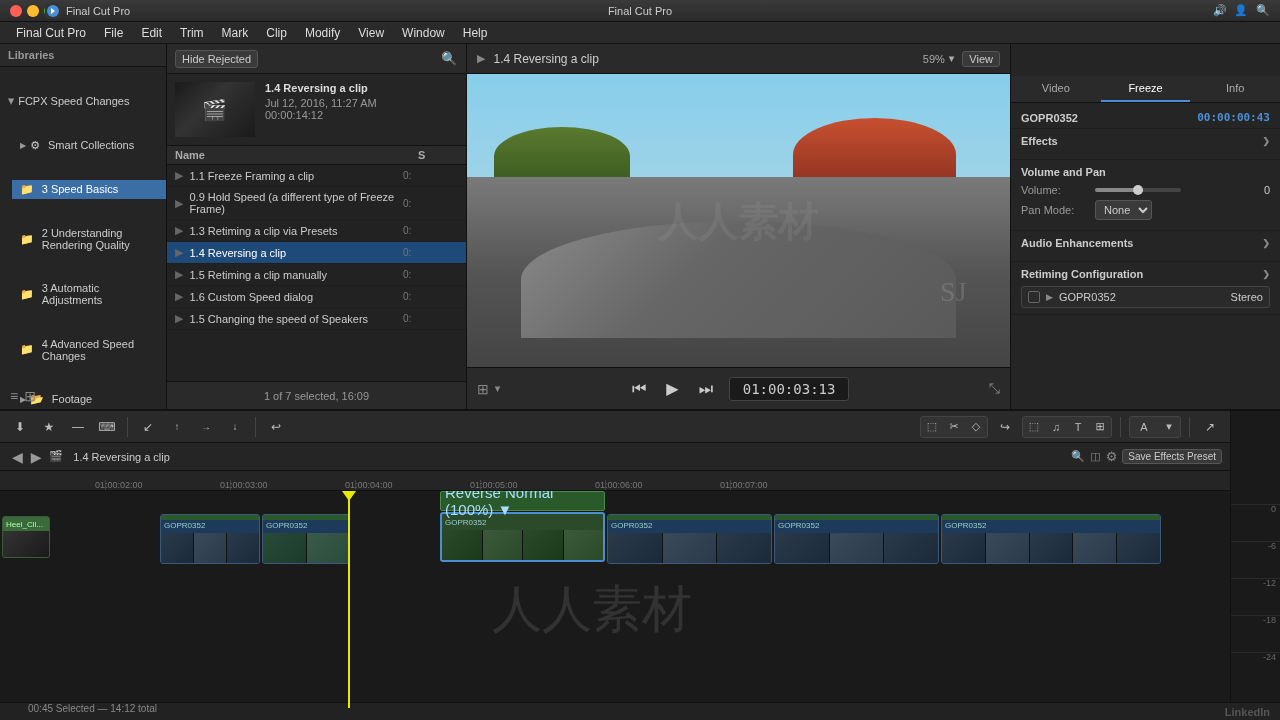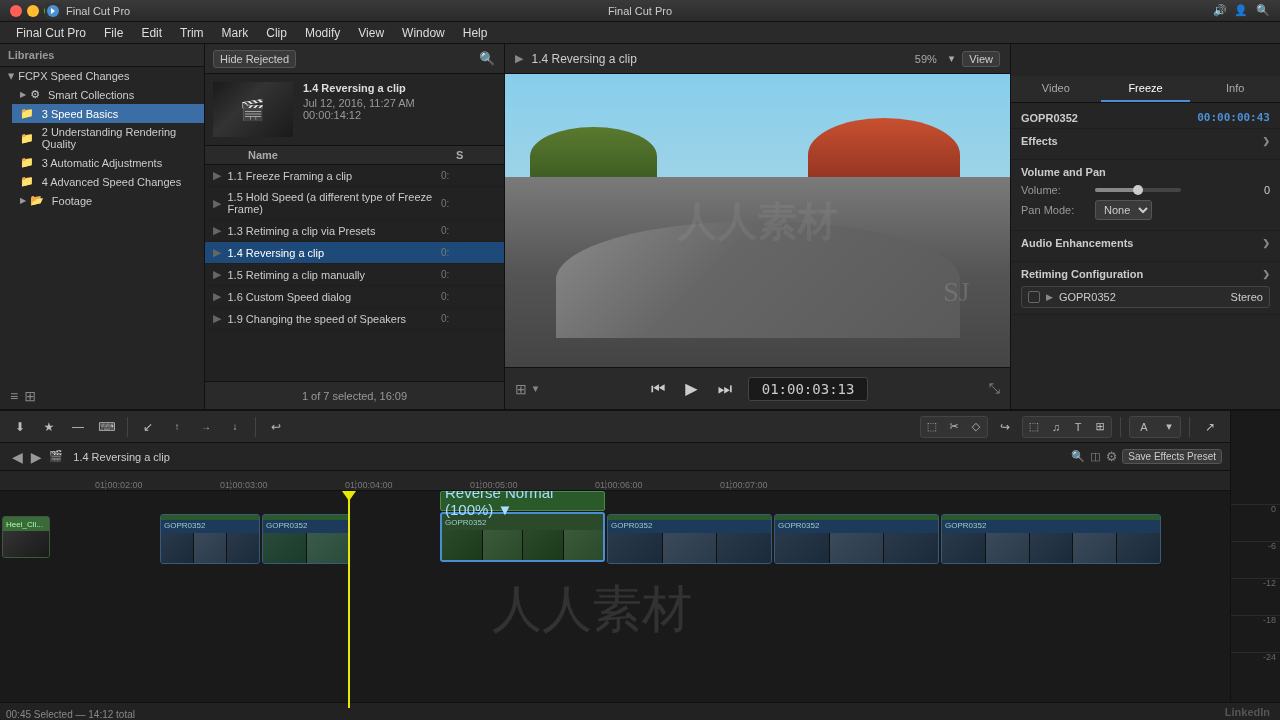--- a/index.html
+++ b/index.html
@@ -78,26 +78,27 @@
       right: 10px;
       display: flex;
       align-items: center;
       gap: 8px;
       font-size: 11px;
       color: #ccc;
     }
 
     
     .left-panel {
-      width: 205px;
+      width: 167px;
       background: #252525;
       border-right: 1px solid #111;
       display: flex;
       flex-direction: column;
       flex-shrink: 0;
+      justify-content: space-between;
     }
     .left-panel-header {
       padding: 5px 8px;
       font-size: 11px;
       font-weight: 600;
       color: #999;
       background: #2a2a2a;
       border-bottom: 1px solid #111;
     }
     .library-item {
@@ -172,21 +173,21 @@
     .clip-info .clip-title { font-weight: 600; color: #ddd; margin-bottom: 3px; }
     .clip-info .clip-date { color: #999; }
     .clip-info .clip-dur { color: #999; }
 
     .list-header {
       display: flex;
       background: #2a2a2a;
       border-bottom: 1px solid #111;
       padding: 3px 8px;
     }
-    .list-header-col { font-size: 11px; color: #aaa; font-weight: 600; flex: 1; margin-left: 35px; }
+    .list-header-col { font-size: 11px; color: #aaa; font-weight: 600; flex: 1; }
     .list-header-col.small { width: 40px; flex: 0 0 40px; }
 
     .clip-list { flex: 1; overflow-y: auto; }
     .clip-list-item {
       display: flex;
       align-items: center;
       padding: 4px 8px;
       cursor: pointer;
       gap: 6px;
       border-bottom: 1px solid #1e1e1e;
@@ -217,21 +218,21 @@
     .viewer-header {
       height: 30px;
       background: #2a2a2a;
       display: flex;
       align-items: center;
       padding: 0 10px;
       gap: 8px;
       border-bottom: 1px solid #111;
     }
     .viewer-title { font-size: 12px; color: #ccc; flex: 1; }
-    .viewer-zoom { font-size: 11px; color: #aaa; display: flex; align-items: center; gap: 12px; }
+    .viewer-zoom { font-size: 11px; color: #aaa; display: flex; align-items: center; gap: 4px; }
     .viewer-view-btn {
       font-size: 11px;
       color: #ccc;
       background: #3a3a3a;
       border: 1px solid #555;
       border-radius: 3px;
       padding: 1px 6px;
       cursor: pointer;
     }
     .viewer-content {
@@ -484,22 +485,22 @@
       width: 1px;
       background: #444;
     }
     .ruler-line.major { height: 10px; }
 
     .status-bar {
       height: 18px;
       background: #222;
       border-top: 1px solid #111;
       display: flex;
-      align-items: flex-end;
-      padding: 0 6px;
+      align-items: flex-start;
+      padding: 0 28px;
       font-size: 10px;
       color: #888;
       position: absolute;
       bottom: 0;
       left: 0;
       right: 0;
     }
 
     
     .upper-layout {
@@ -636,21 +637,21 @@
       </div>
 
       <div class="clip-list">
         <div class="clip-list-item">
           <span class="clip-list-icon">▶</span>
           <span class="clip-list-name">1.1 Freeze Framing a clip</span>
           <span class="clip-list-dur">0:</span>
         </div>
         <div class="clip-list-item">
           <span class="clip-list-icon">▶</span>
-          <span class="clip-list-name">1.5 Hold Speed (a different type of Freeze Frame)</span>
+          <span class="clip-list-name">0.9 Hold Speed (a different type of Freeze Frame)</span>
           <span class="clip-list-dur">0:</span>
         </div>
         <div class="clip-list-item">
           <span class="clip-list-icon">▶</span>
           <span class="clip-list-name">1.3 Retiming a clip via Presets</span>
           <span class="clip-list-dur">0:</span>
         </div>
         <div class="clip-list-item selected">
           <span class="clip-list-icon">▶</span>
           <span class="clip-list-name" style="color:#fff;">1.4 Reversing a clip</span>
@@ -661,21 +662,21 @@
           <span class="clip-list-name">1.5 Retiming a clip manually</span>
           <span class="clip-list-dur">0:</span>
         </div>
         <div class="clip-list-item">
           <span class="clip-list-icon">▶</span>
           <span class="clip-list-name">1.6 Custom Speed dialog</span>
           <span class="clip-list-dur">0:</span>
         </div>
         <div class="clip-list-item">
           <span class="clip-list-icon">▶</span>
-          <span class="clip-list-name">1.9 Changing the speed of Speakers</span>
+          <span class="clip-list-name">1.5 Changing the speed of Speakers</span>
           <span class="clip-list-dur">0:</span>
         </div>
       </div>
 
       <div class="middle-footer">
         <div style="position:absolute; left:10px; display:flex; gap:6px;">
           <span style="font-size:14px; color:#888; cursor:pointer;">≡</span>
           <span style="font-size:14px; color:#888; cursor:pointer;">⊞</span>
         </div>
         <span>1 of 7 selected, 16:09</span>

